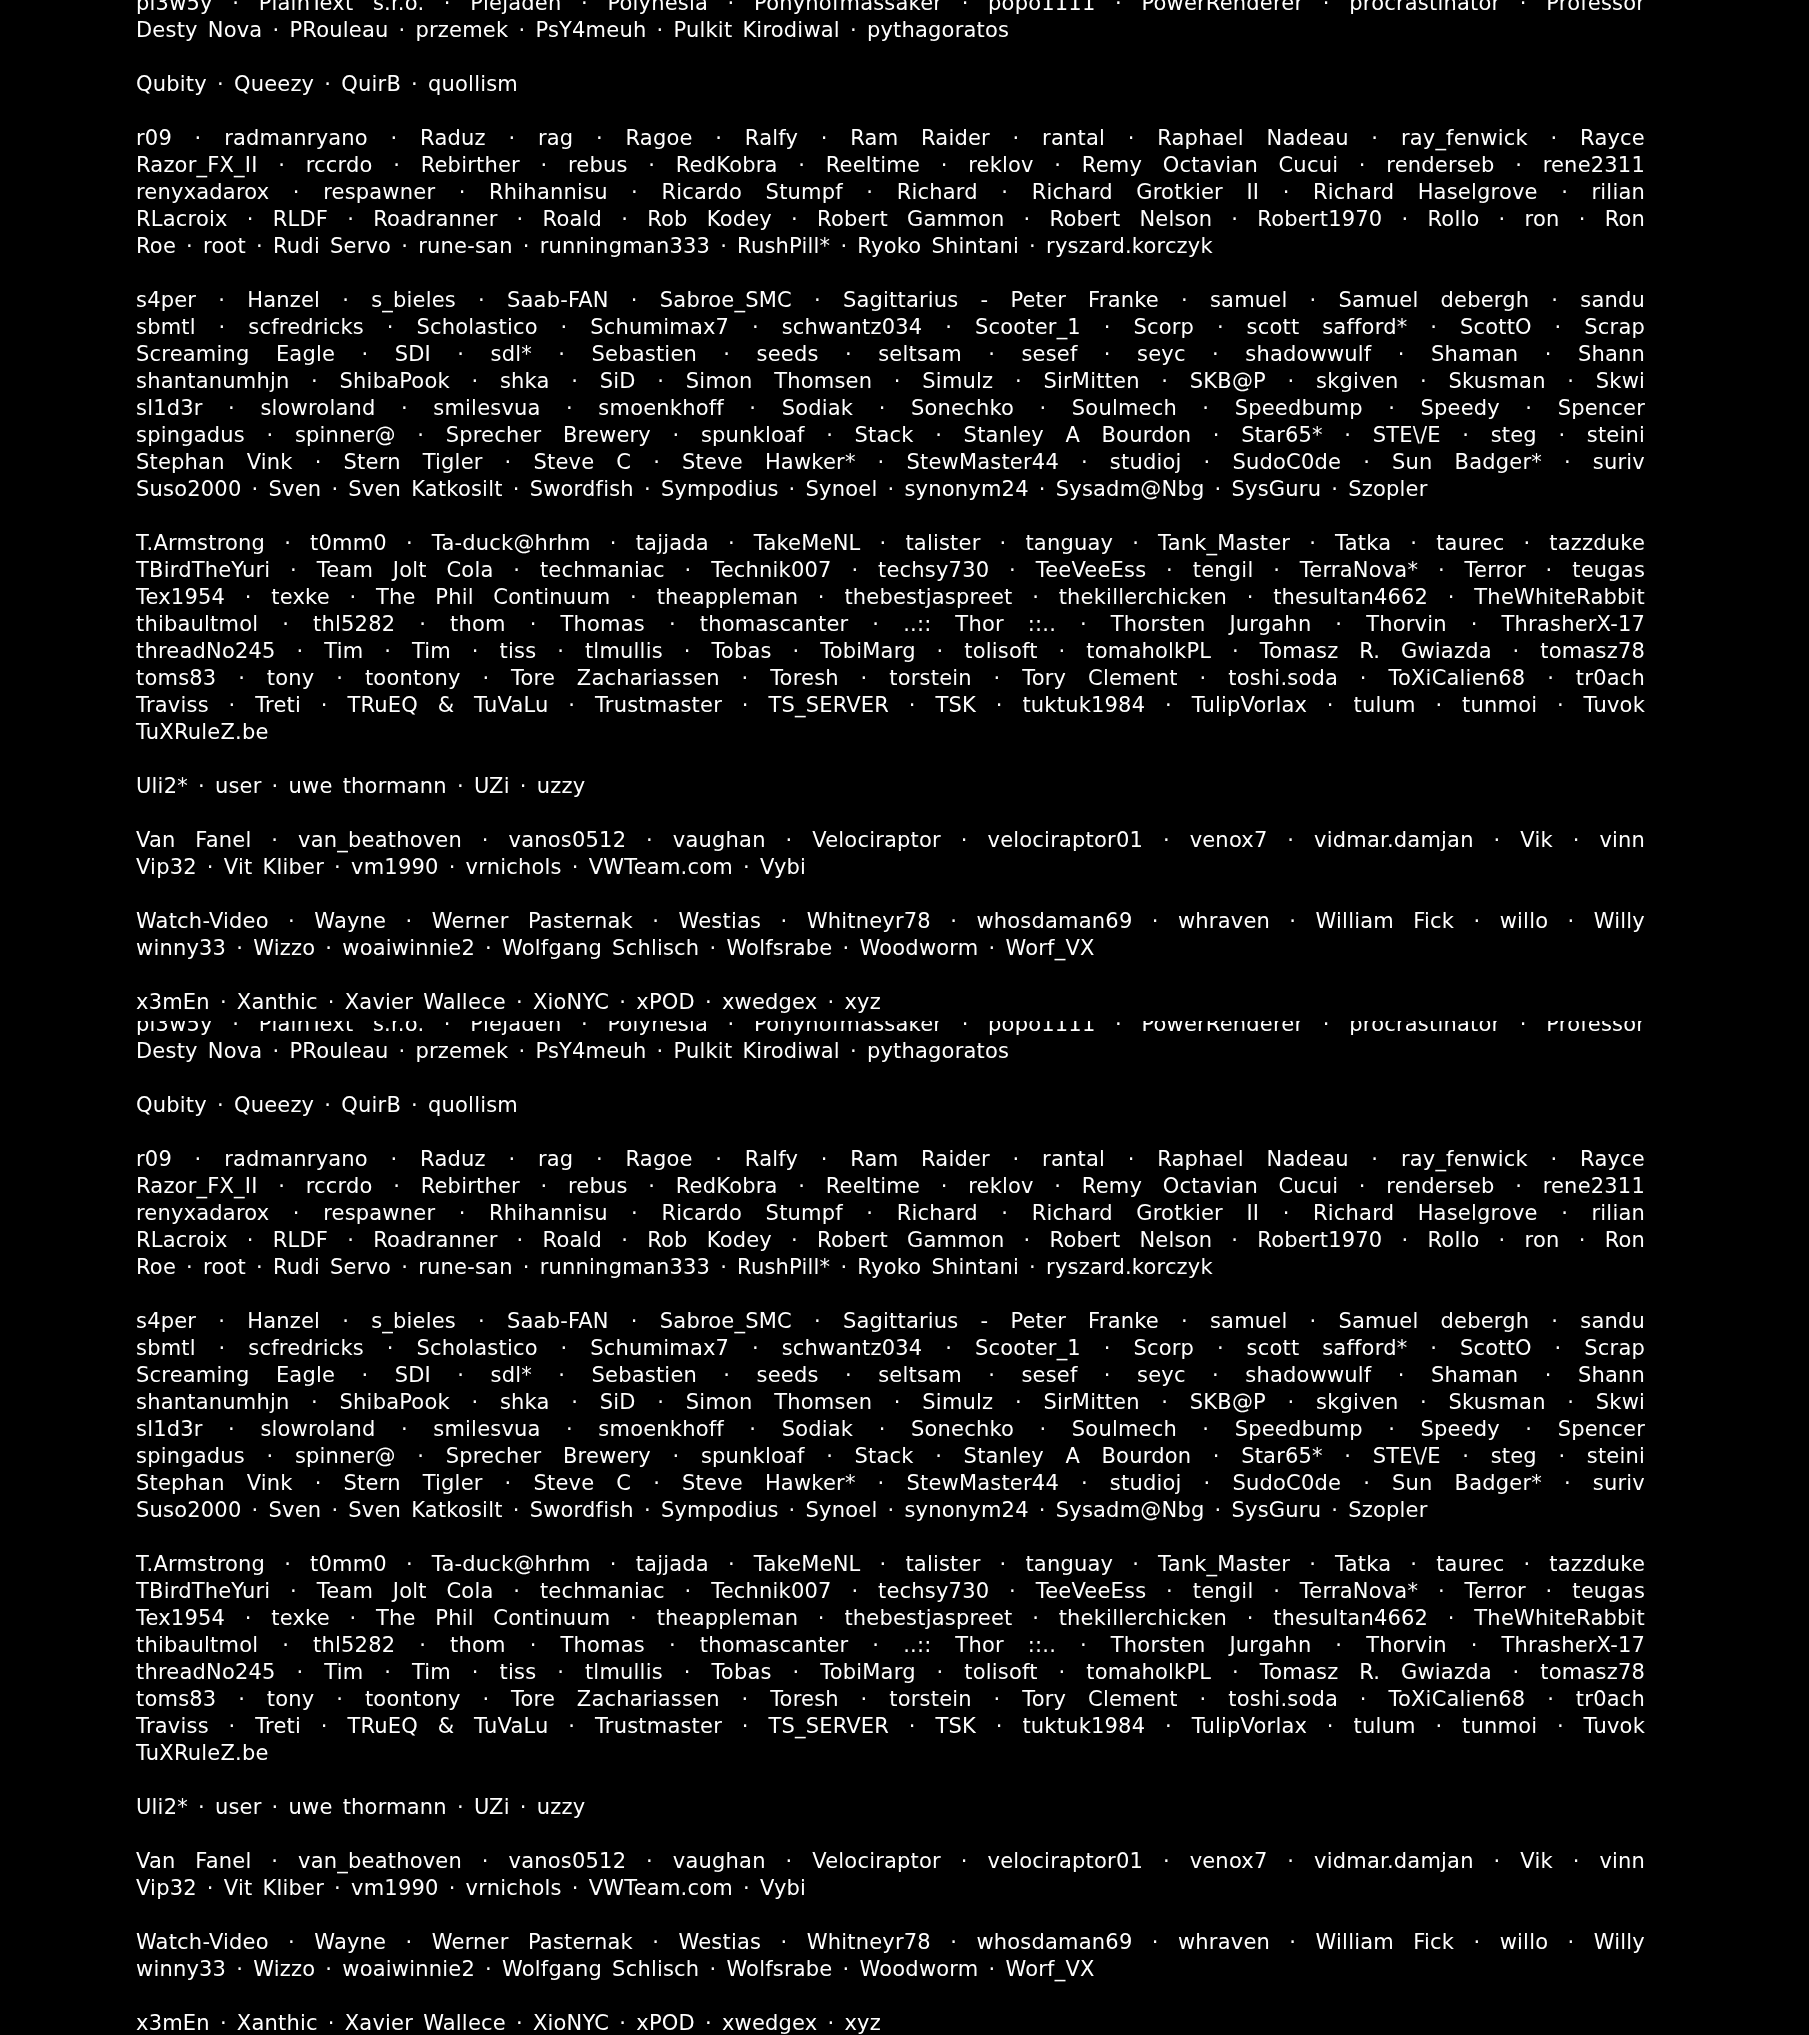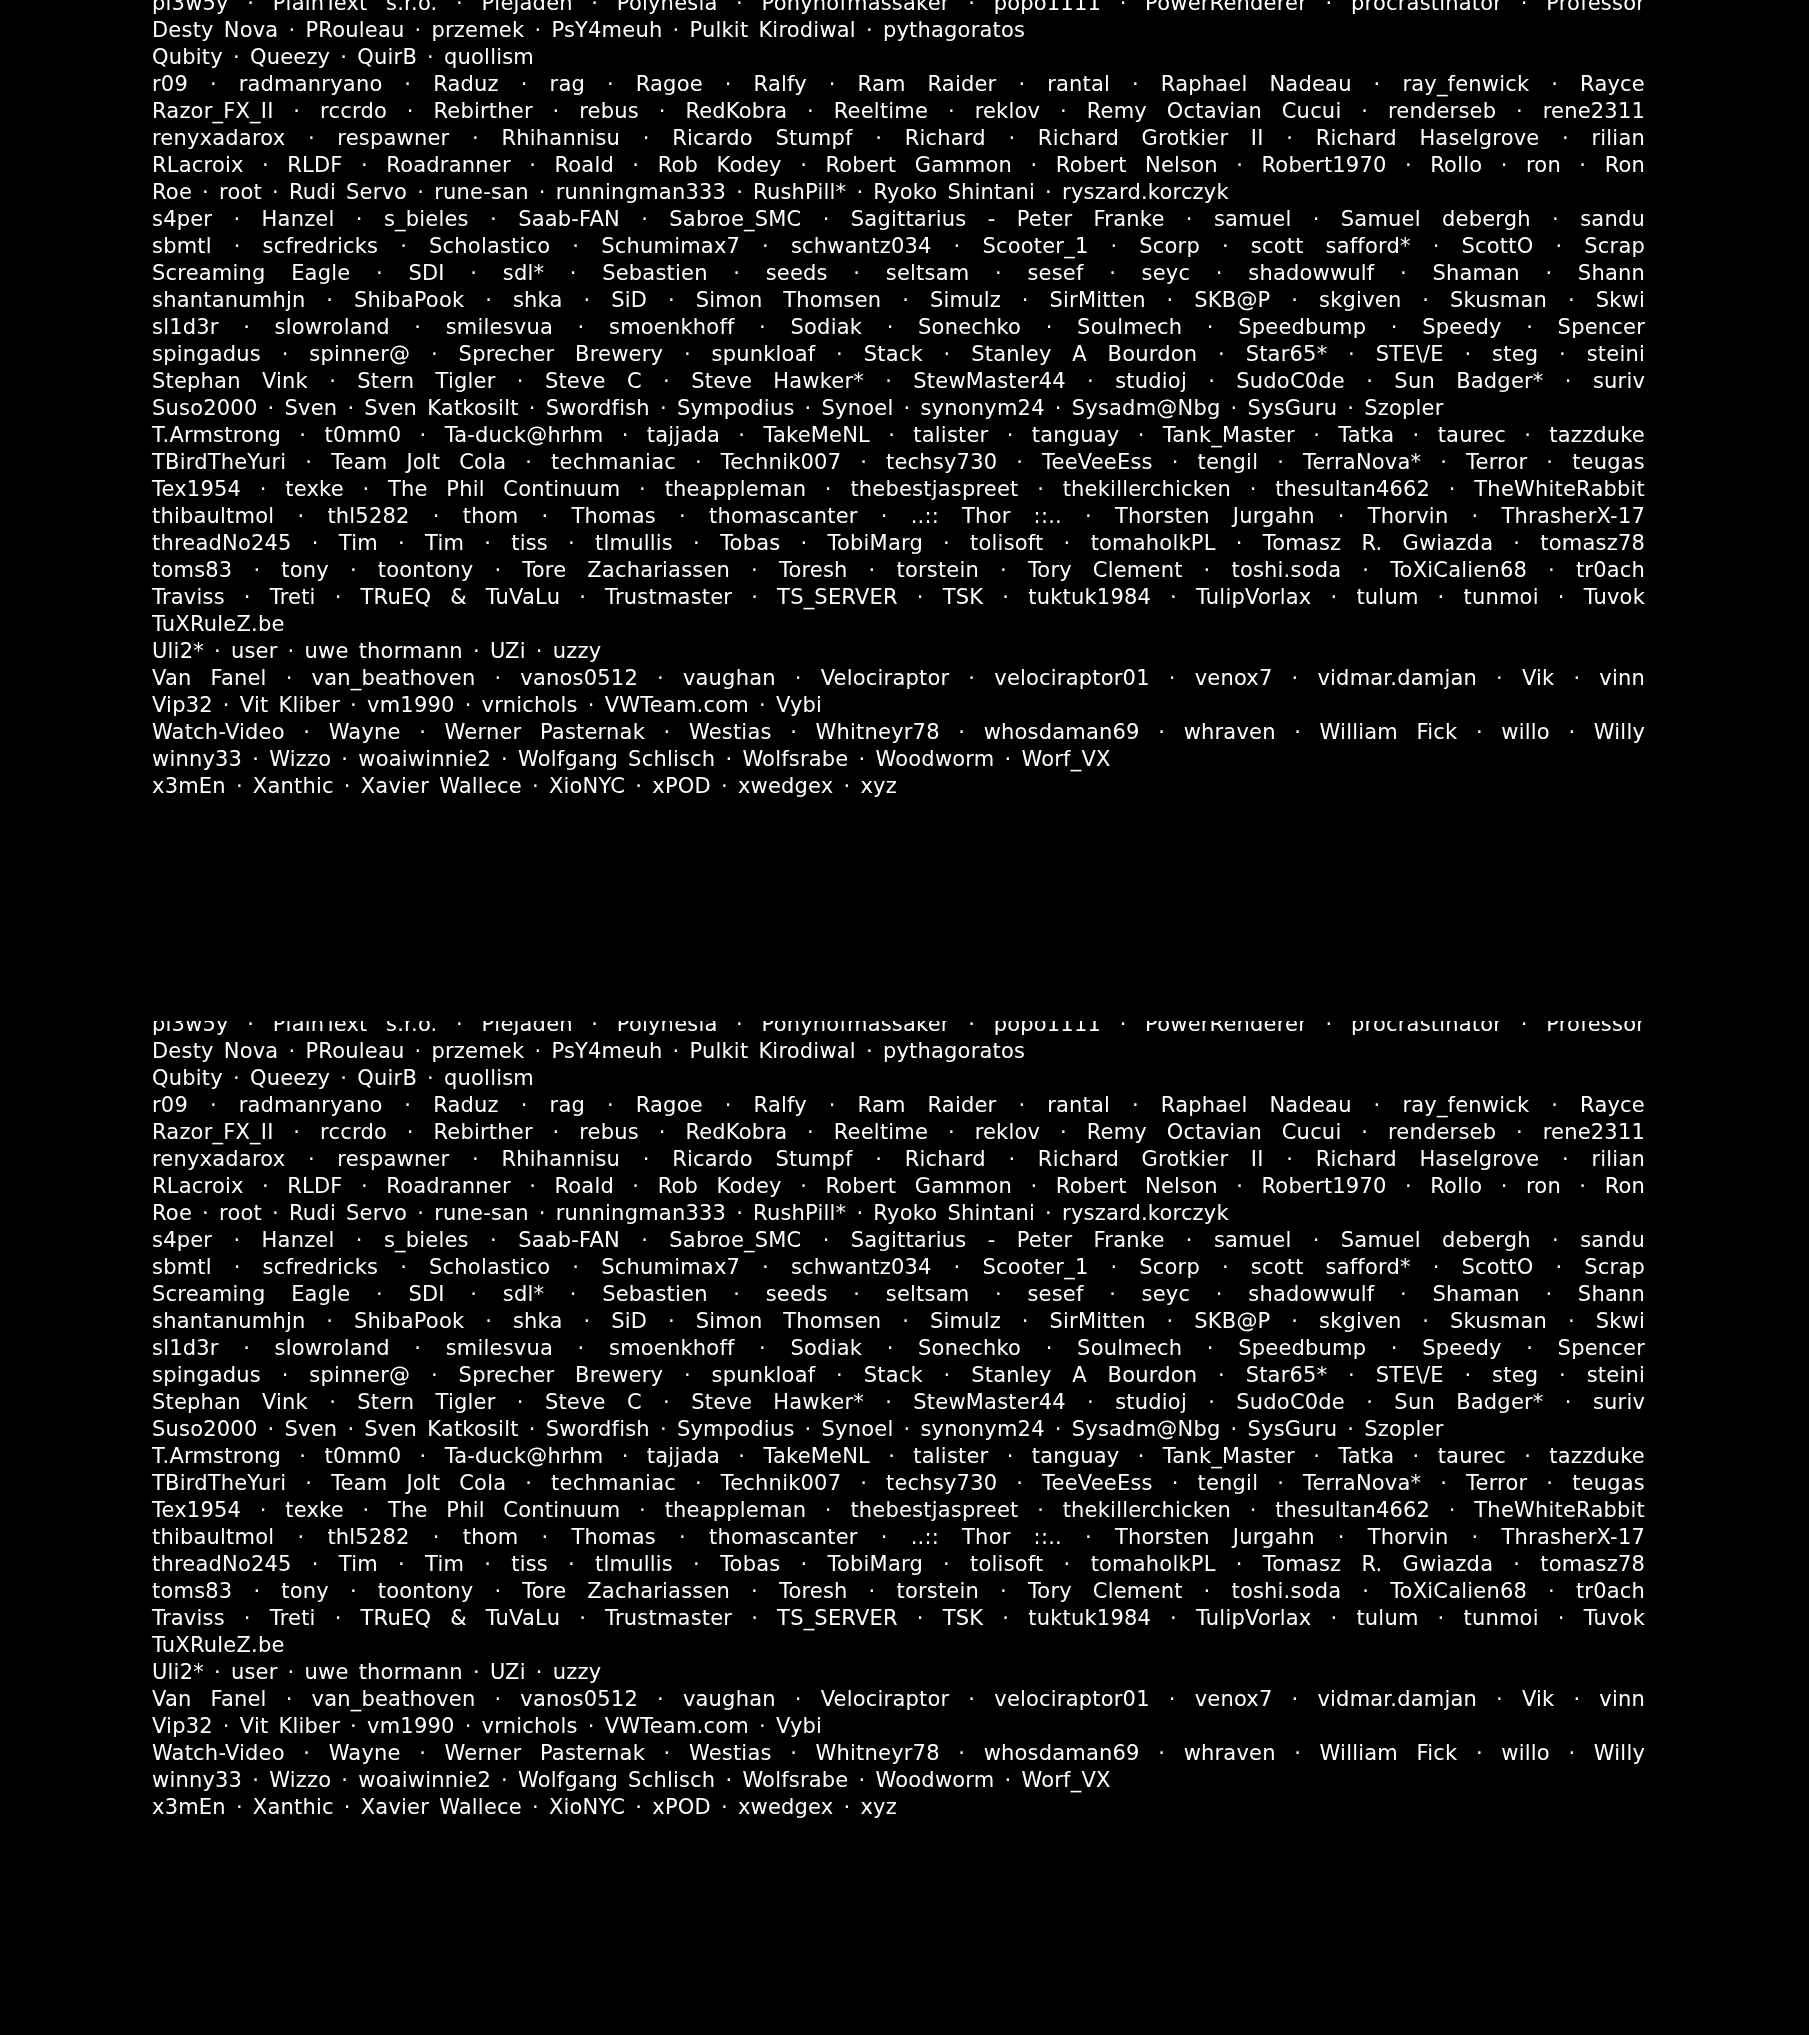--- a/index.html
+++ b/index.html
@@ -15,31 +15,31 @@
     font-size: 21px;
     line-height: 27px;
     font-weight: 400;
     color: #ffffff;
     letter-spacing: 0.2px;
     word-spacing: 3.2px;
   }
   .credits-block {
     height: 1021px;          
     overflow: hidden;
-    padding-left: 16px;
   }
   .credits-block-inner {
     margin-top: -10.4px;       
     padding-left: 136px;
     padding-right: 164px;    
   }
   .credits-paragraph {
     margin: 0;
   }
   .credits-paragraph + .credits-paragraph {
+    margin-top: 27px;        
   }
   .credits-line {
     text-align: justify;
     text-align-last: justify;
     white-space: normal;
   }
   .credits-line.is-last {
     text-align-last: left;
   }
   .credit-name {

